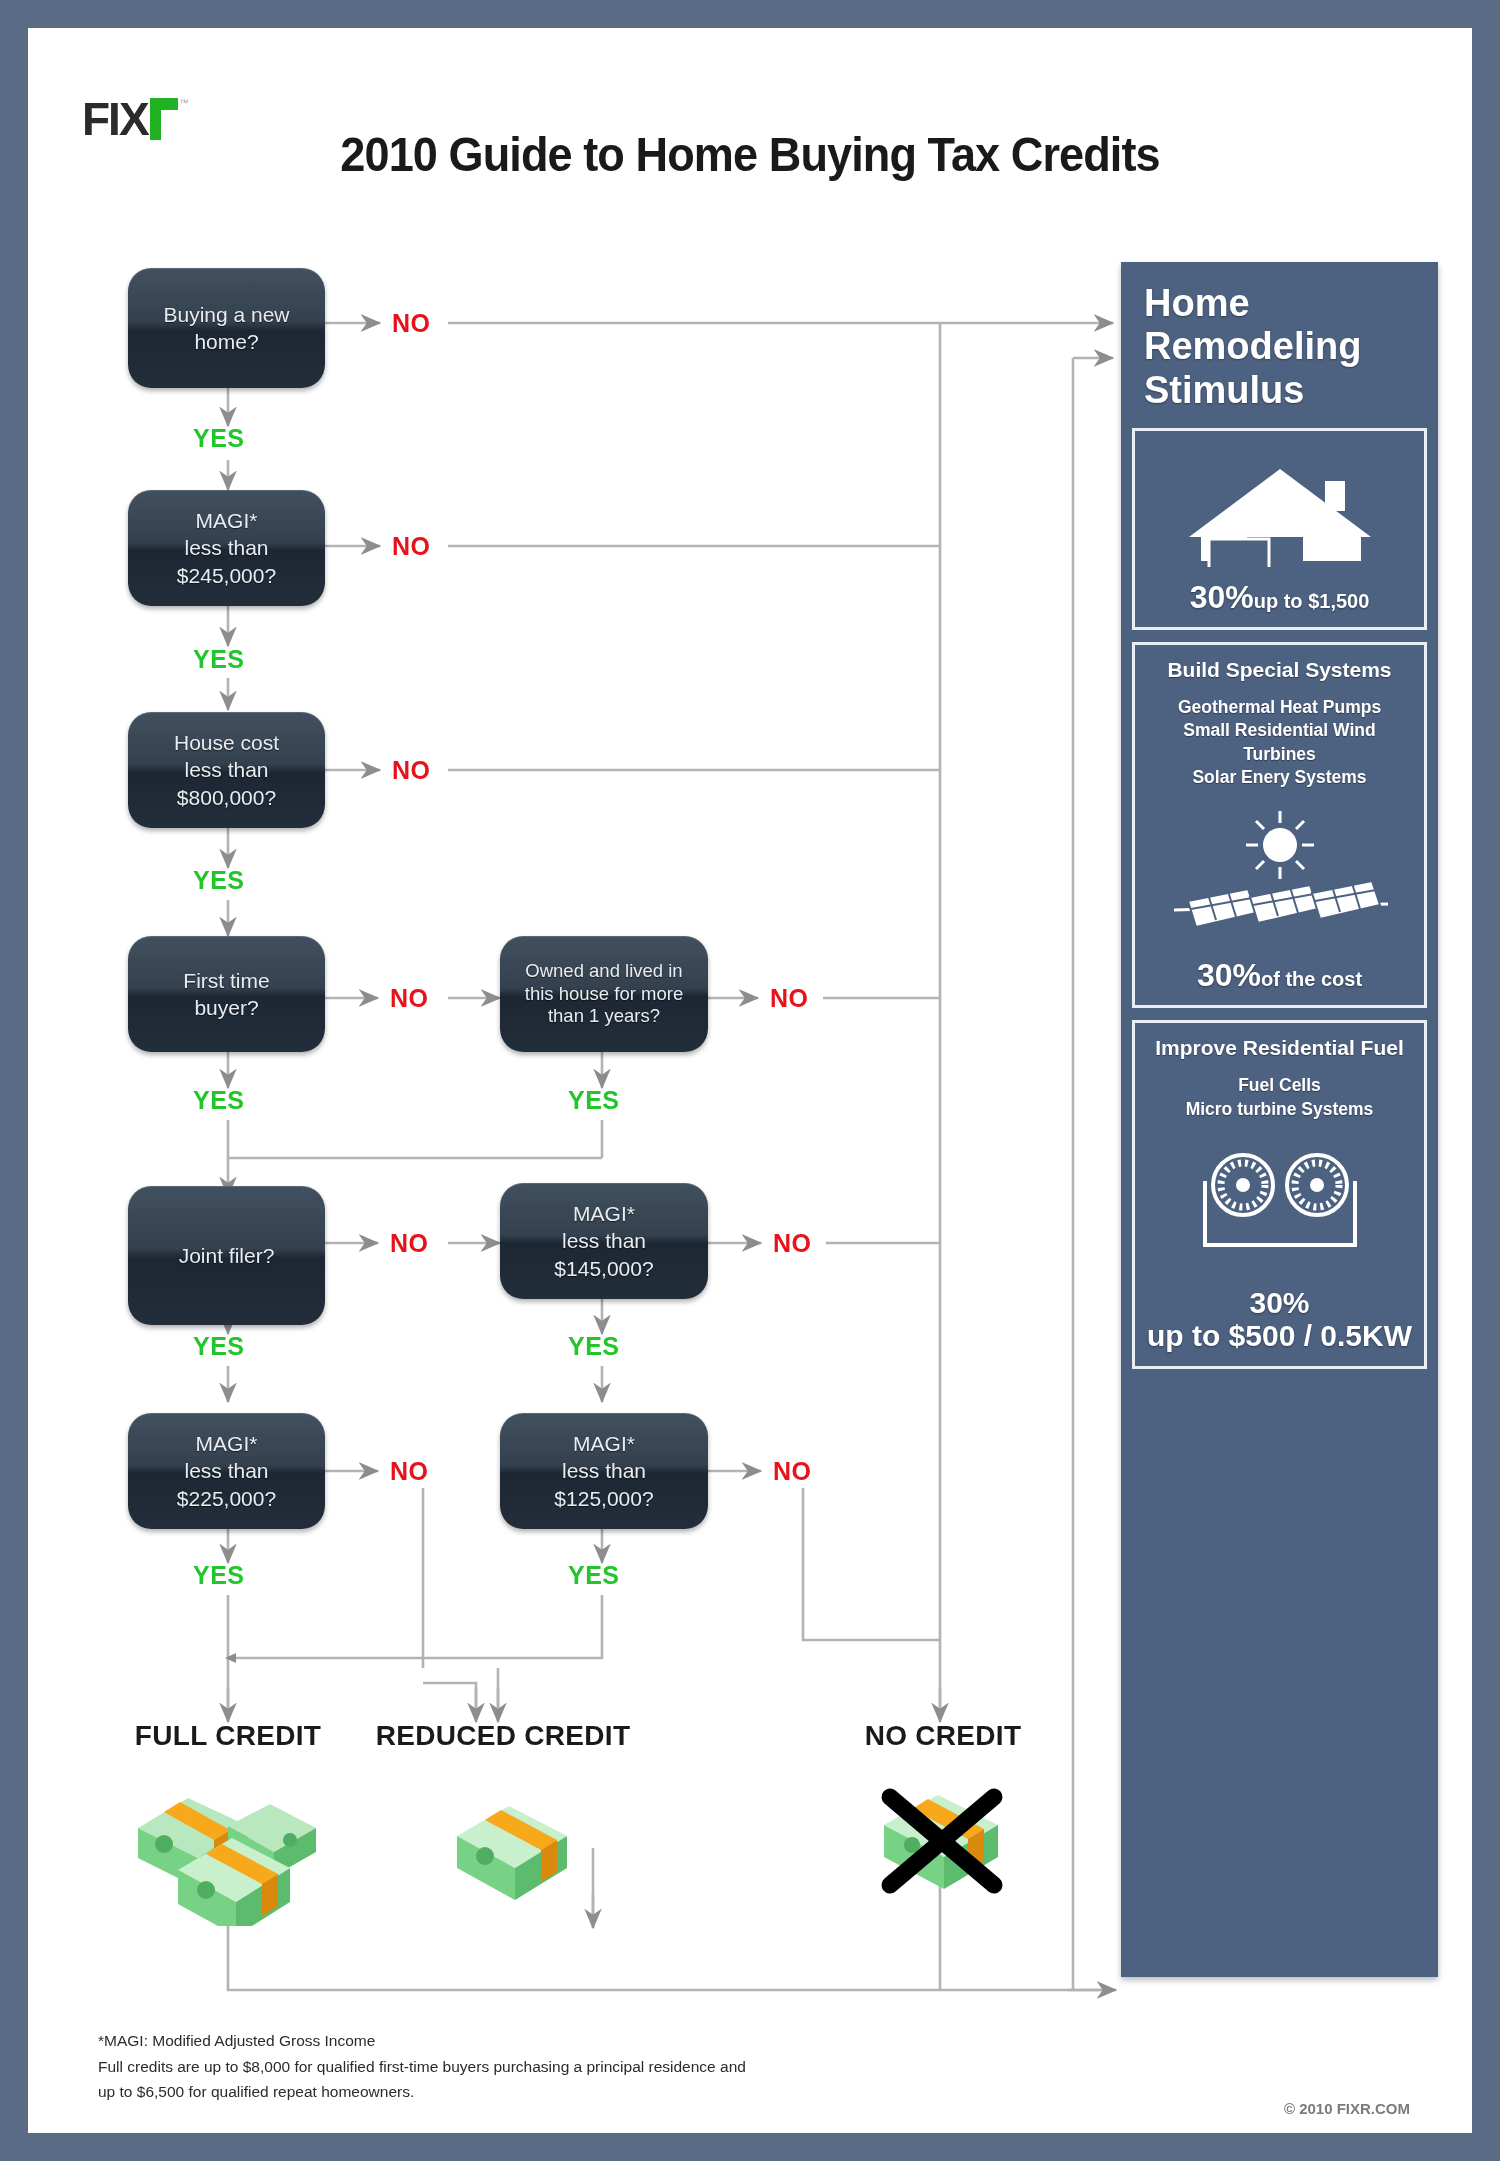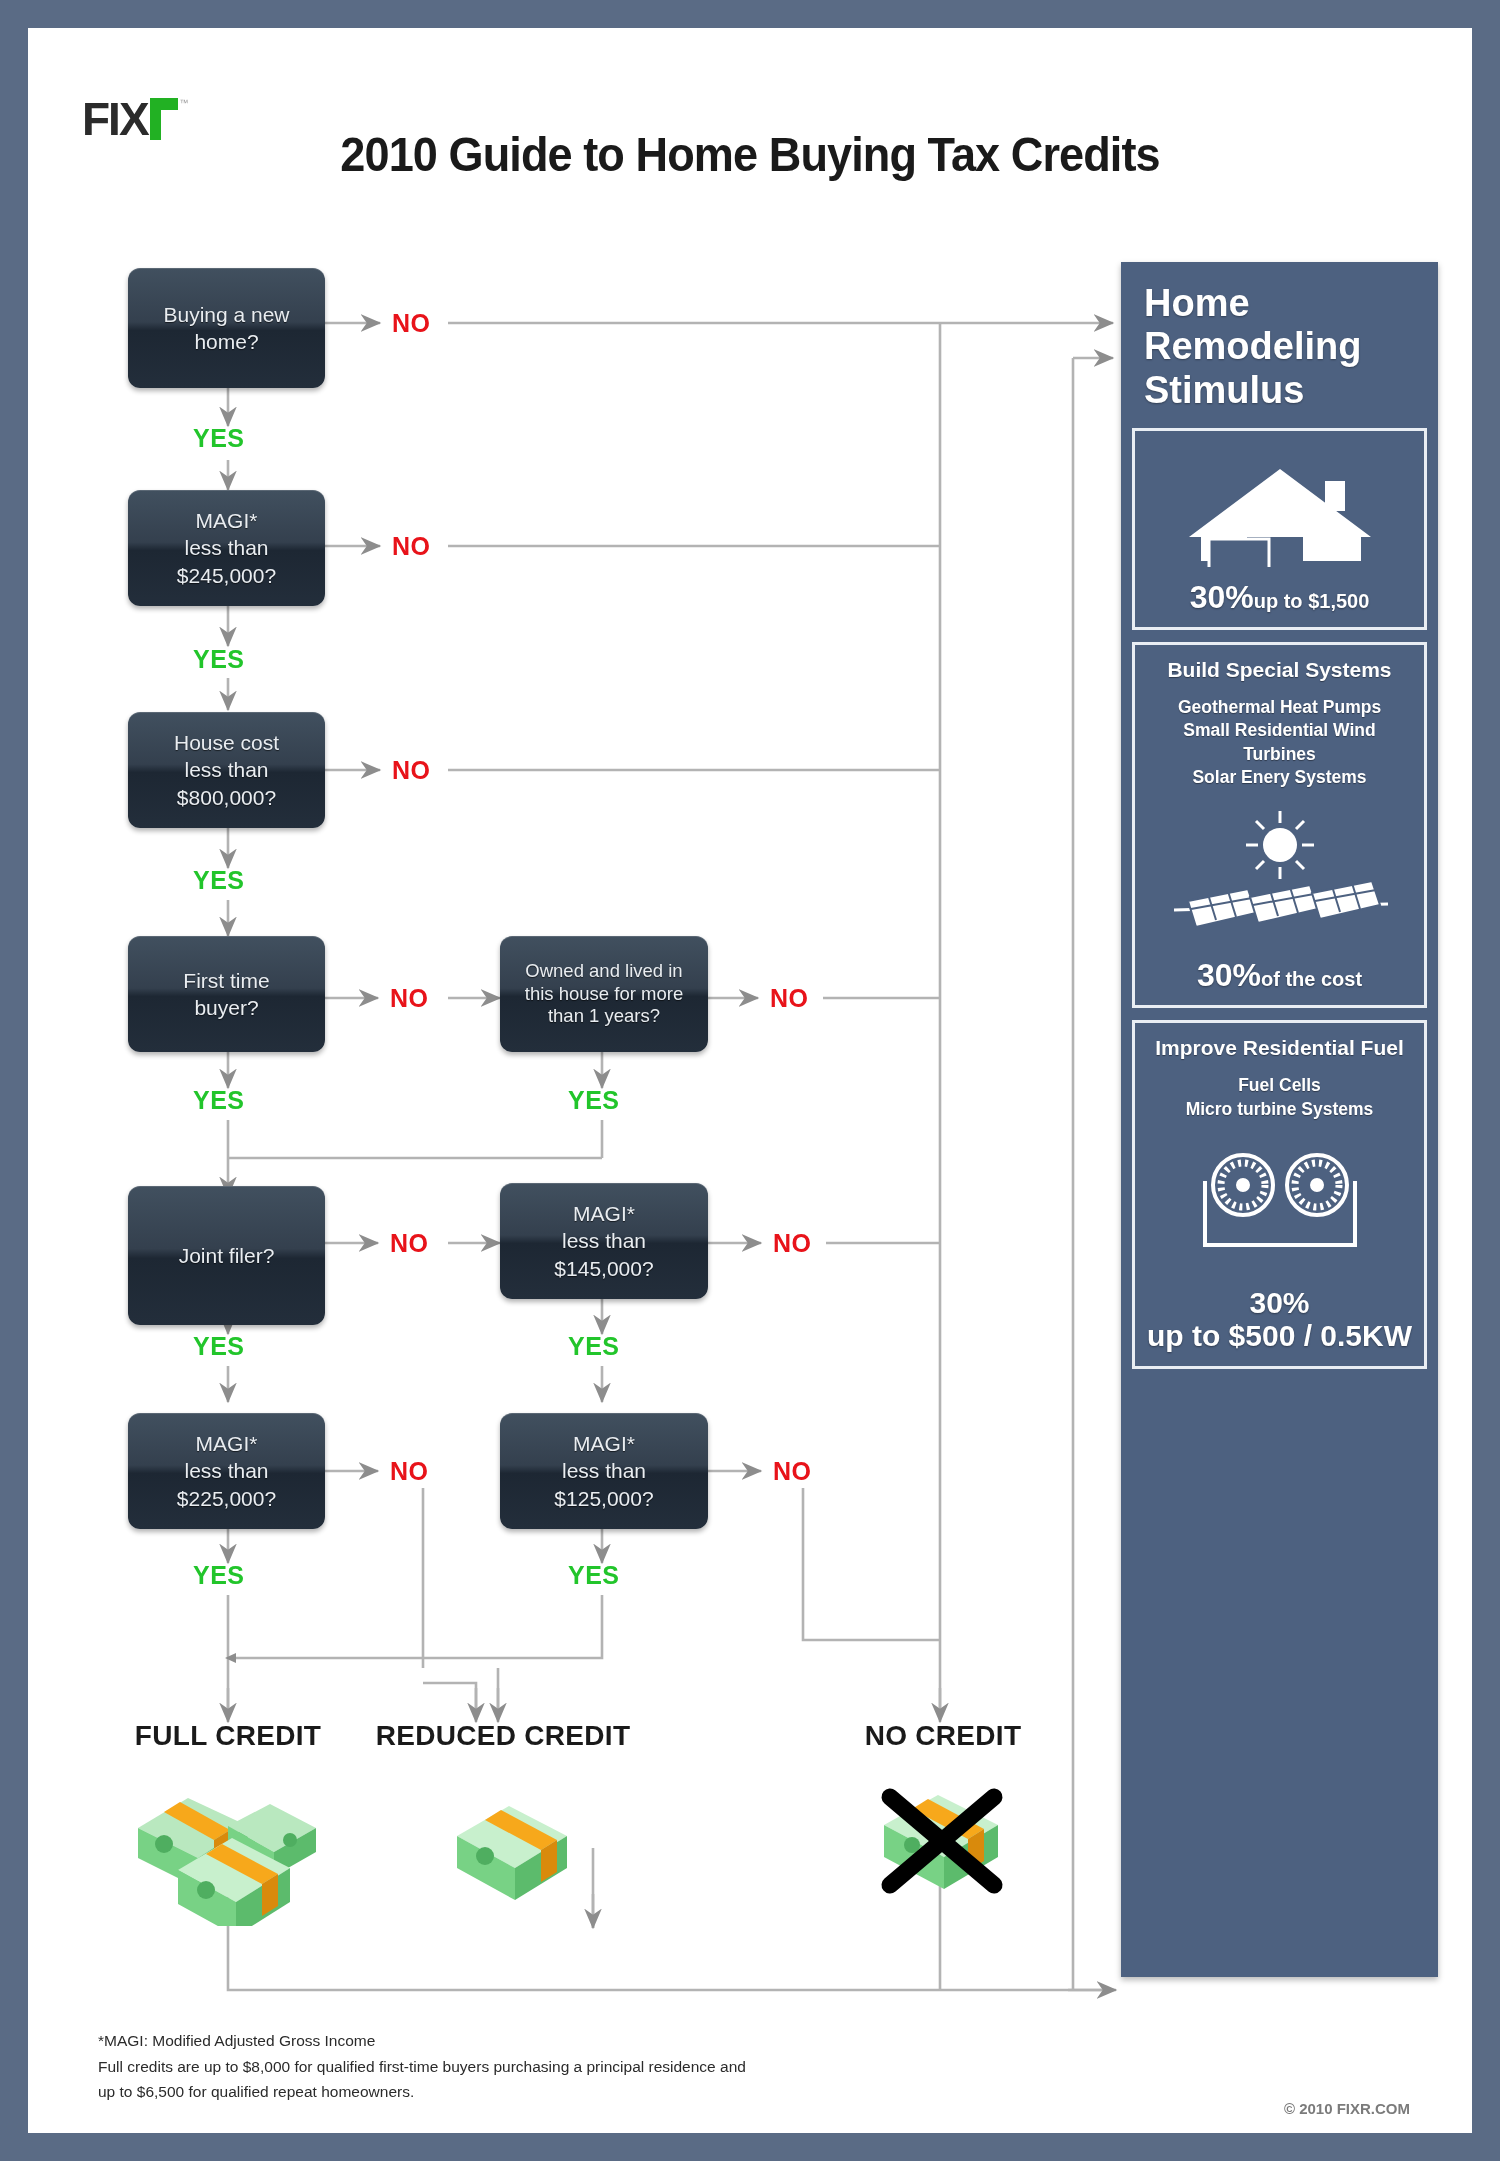--- a/index.html
+++ b/index.html
@@ -34,21 +34,21 @@
   }
 
   
   .flow { position:absolute; left:0; top:0; width:1444px; height:2105px; }
   .flow svg { position:absolute; left:0; top:0; }
 
   
   .node {
     position:absolute;
     background: linear-gradient(180deg,#41505f 0%,#34404e 45%,#1d2733 52%,#232e3b 100%);
-    border-radius:12px;
+    border-radius:23px;
     box-shadow: 0 3px 5px rgba(0,0,0,0.30), inset 0 1px 0 rgba(255,255,255,0.14);
     color:#e9edf1;
     display:flex; align-items:center; justify-content:center;
     text-align:center;
     font-size:21px; line-height:1.30;
     padding:6px 8px;
     text-shadow:0 1px 1px rgba(0,0,0,0.6);
   }
   .node.small { font-size:18.5px; line-height:1.22; }
 

